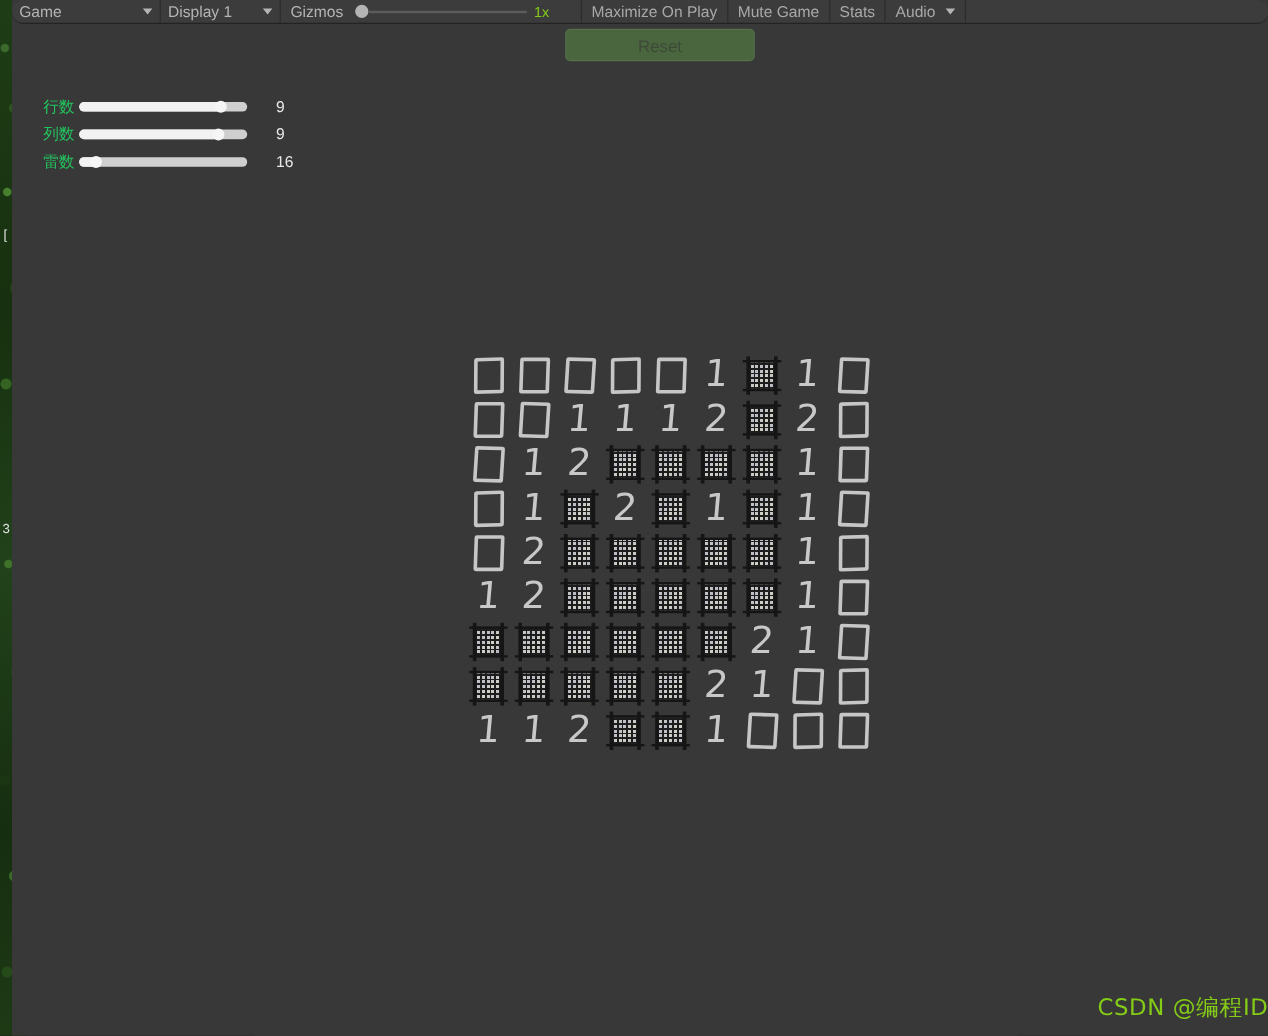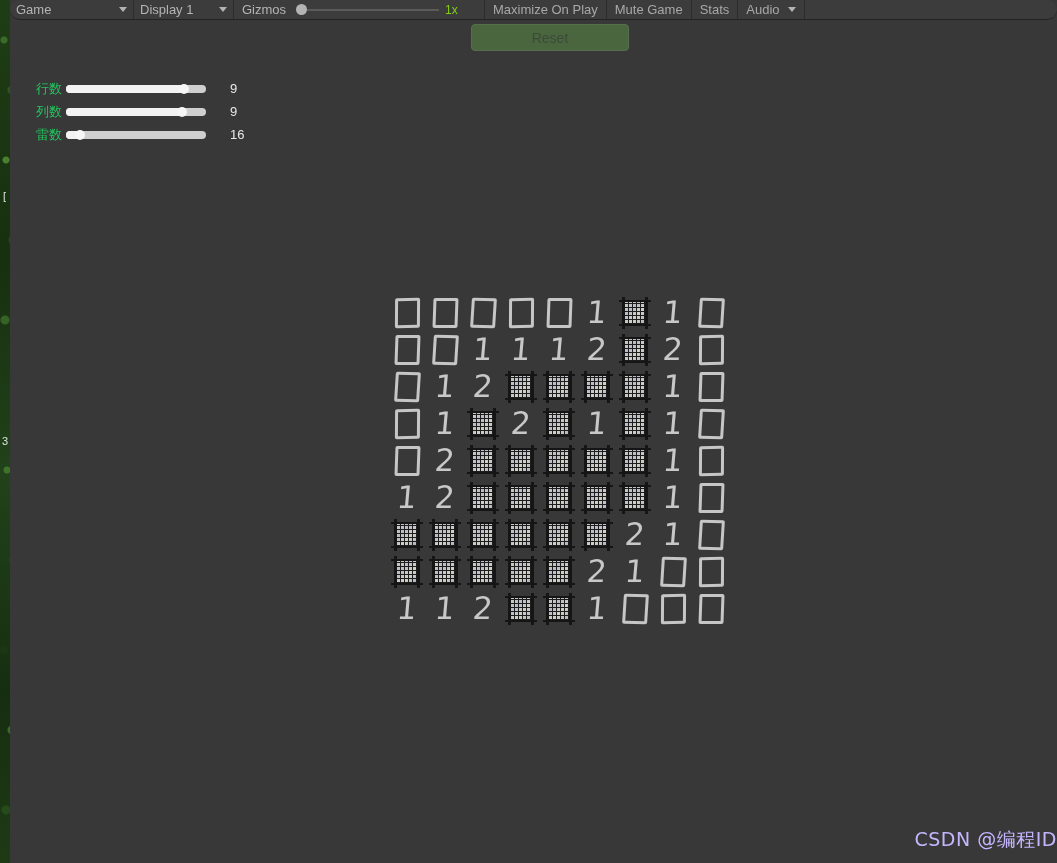--- a/index.html
+++ b/index.html
@@ -244,21 +244,21 @@
     width: 32px; height: 2px;
     background: #151515;
   }
   .cell .mine .bar-t { top: 1px; }
   .cell .mine .bar-b { bottom: 1px; }
 
   
   #watermark {
     position: absolute;
     right: 12px; bottom: 10px;
-    color: #c4b5fd;
+    color: #84cc16;
     font-size: 19px;
     font-family: "DejaVu Sans", sans-serif;
     letter-spacing: 0.5px;
   }
 </style>
 </head>
 <body>
 
 <div id="backdrop">
   <span class="scene-glyph" style="left:3px; top:190px;">[</span>

